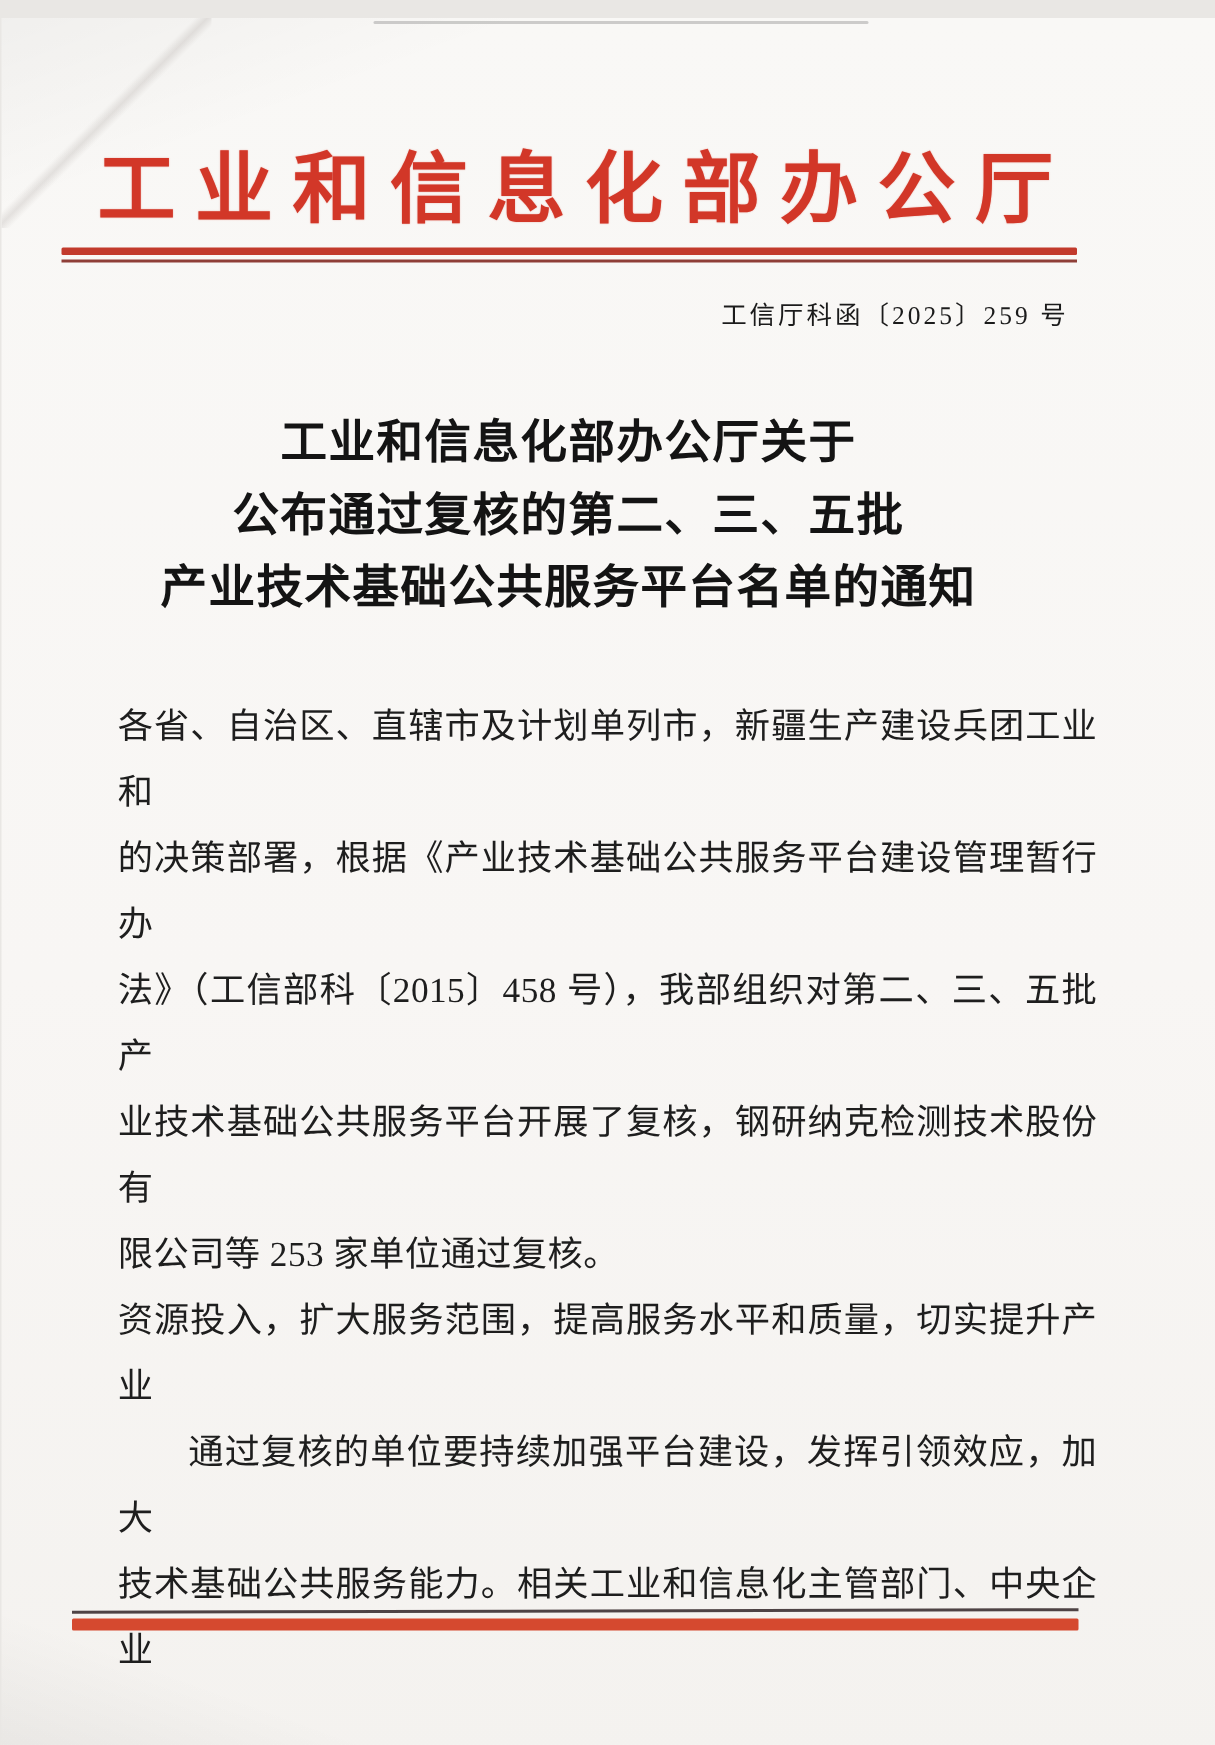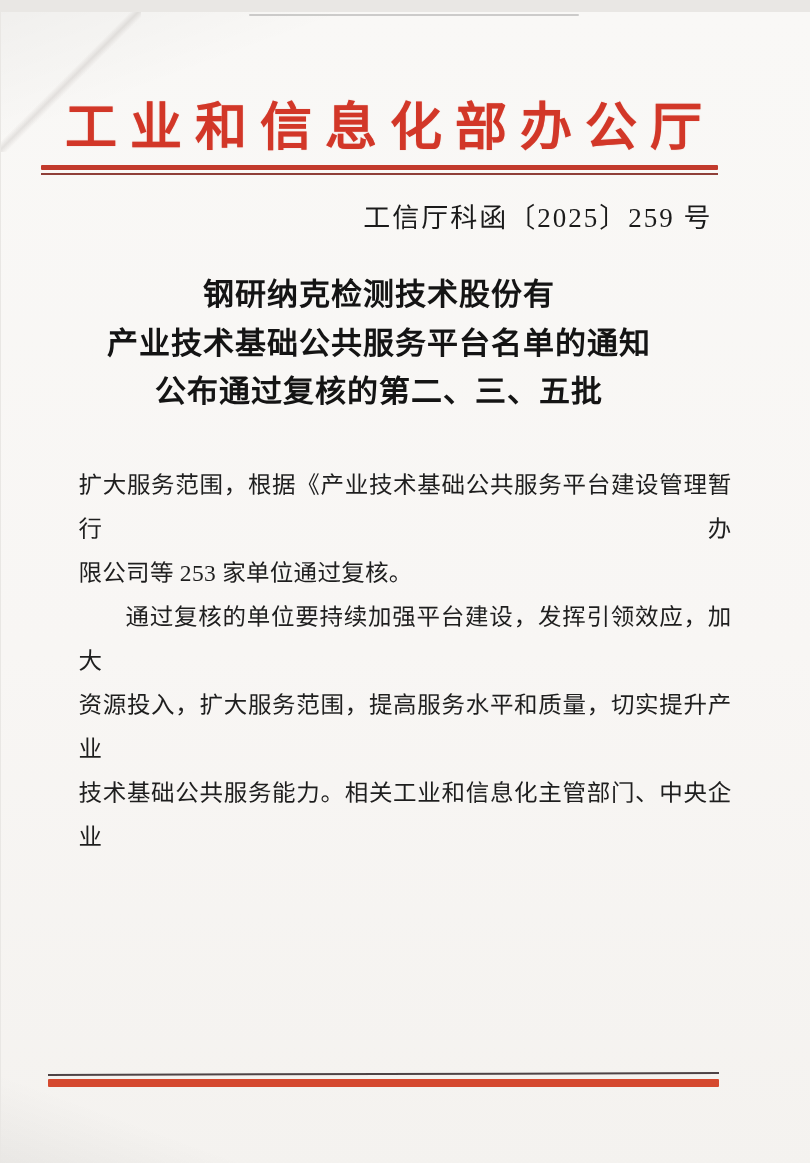--- a/index.html
+++ b/index.html
@@ -64,21 +64,21 @@
   }
   .divider-thin {
     margin-top: 3px;
     height: 2px;
     background: #8f3f38;
   }
   .doc-number {
     position: absolute;
     top: 184px;
     right: 97px;
-    font-size: 27px;
+    font-size: 17px;
     letter-spacing: 2px;
     color: #1b1b1b;
     white-space: nowrap;
   }
   .title-block {
     position: absolute;
     left: 40px;
     width: 677px;
     top: 259px;
     text-align: center;
@@ -138,32 +138,35 @@
   <h1 class="letterhead">工业和信息化部办公厅</h1>
 
   <div class="divider">
     <div class="divider-thick"></div>
     <div class="divider-thin"></div>
   </div>
 
   <div class="doc-number">工信厅科函〔2025〕259 号</div>
 
   <div class="title-block">
-    <div class="title-line">钢研纳克检测技术股份有</div>
+    <div class="title-line">工业和信息化部办公厅关于</div>
+    <div class="title-line">公布通过复核的第二、三、五批</div>
     <div class="title-line">产业技术基础公共服务平台名单的通知</div>
-    <div class="title-line">公布通过复核的第二、三、五批</div>
   </div>
 
   <div class="body-text">
+    <div class="bline">各省、自治区、直辖市及计划单列市，新疆生产建设兵团工业和</div>
 
-    <div class="bline">扩大服务范围，根据《产业技术基础公共服务平台建设管理暂行办</div>
+    <div class="bline">的决策部署，根据《产业技术基础公共服务平台建设管理暂行办</div>
+    <div class="bline">法》（工信部科〔2015〕458 号），我部组织对第二、三、五批产</div>
+    <div class="bline">业技术基础公共服务平台开展了复核，钢研纳克检测技术股份有</div>
     <div class="bline l-end">限公司等 253 家单位通过复核。</div>
 
+    <div class="bline">资源投入，扩大服务范围，提高服务水平和质量，切实提升产业</div>
     <div class="bline l-indent">通过复核的单位要持续加强平台建设，发挥引领效应，加大</div>
-    <div class="bline">资源投入，扩大服务范围，提高服务水平和质量，切实提升产业</div>
     <div class="bline">技术基础公共服务能力。相关工业和信息化主管部门、中央企业</div>
 
   </div>
 
   <div class="bottom-divider">
     <div class="bottom-divider-dark"></div>
     <div class="bottom-divider-red"></div>
   </div>
 
 </div>

